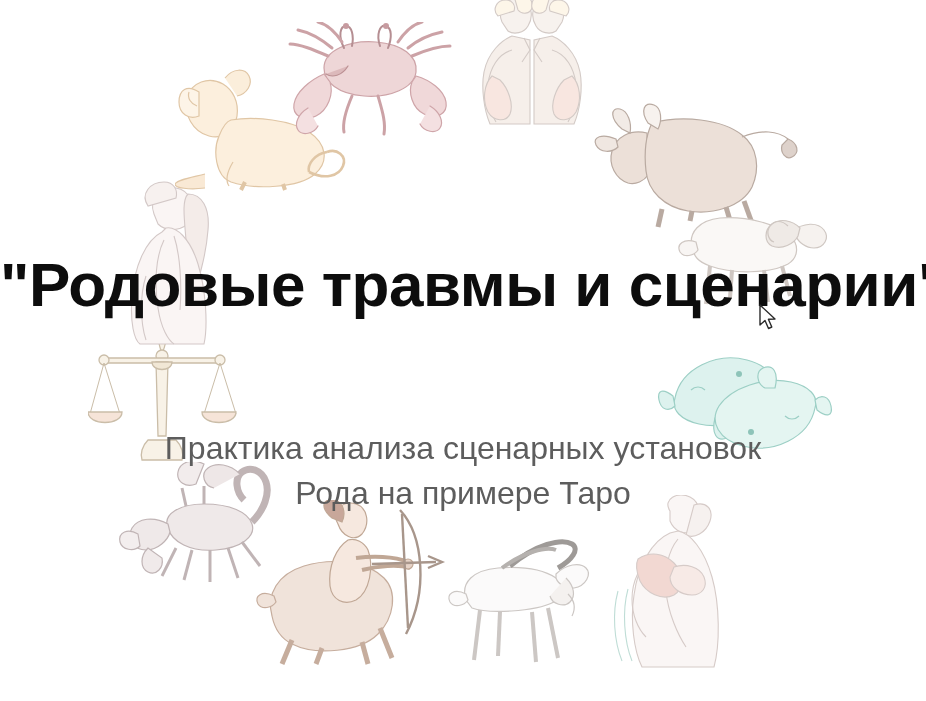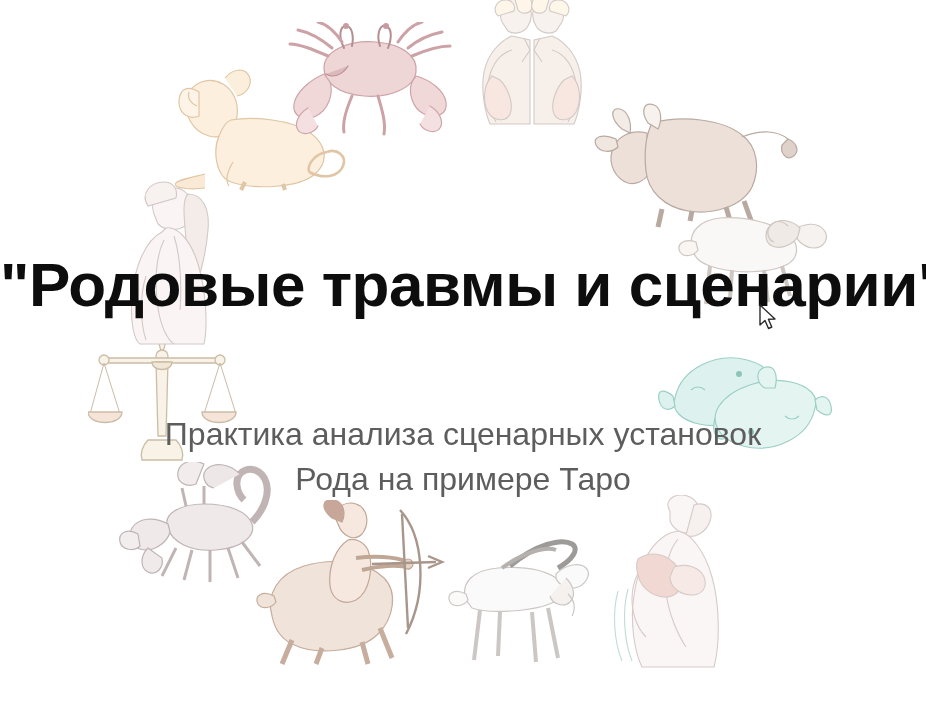--- a/index.html
+++ b/index.html
@@ -47,21 +47,21 @@
     line-height: 1.05;
     color: #0d0d0d;
     letter-spacing: -0.5px;
     white-space: nowrap;
   }
 
   
   #subtitle-block {
     position: absolute;
     left: 0;
-    top: 412px;
+    top: 426px;
     width: 926px;
     text-align: center;
   }
   #slide-subtitle {
     display: inline-block;
     margin: 0;
     max-width: 610px;
     font-family: "Liberation Sans", sans-serif;
     font-size: 32px;
     font-weight: 400;

